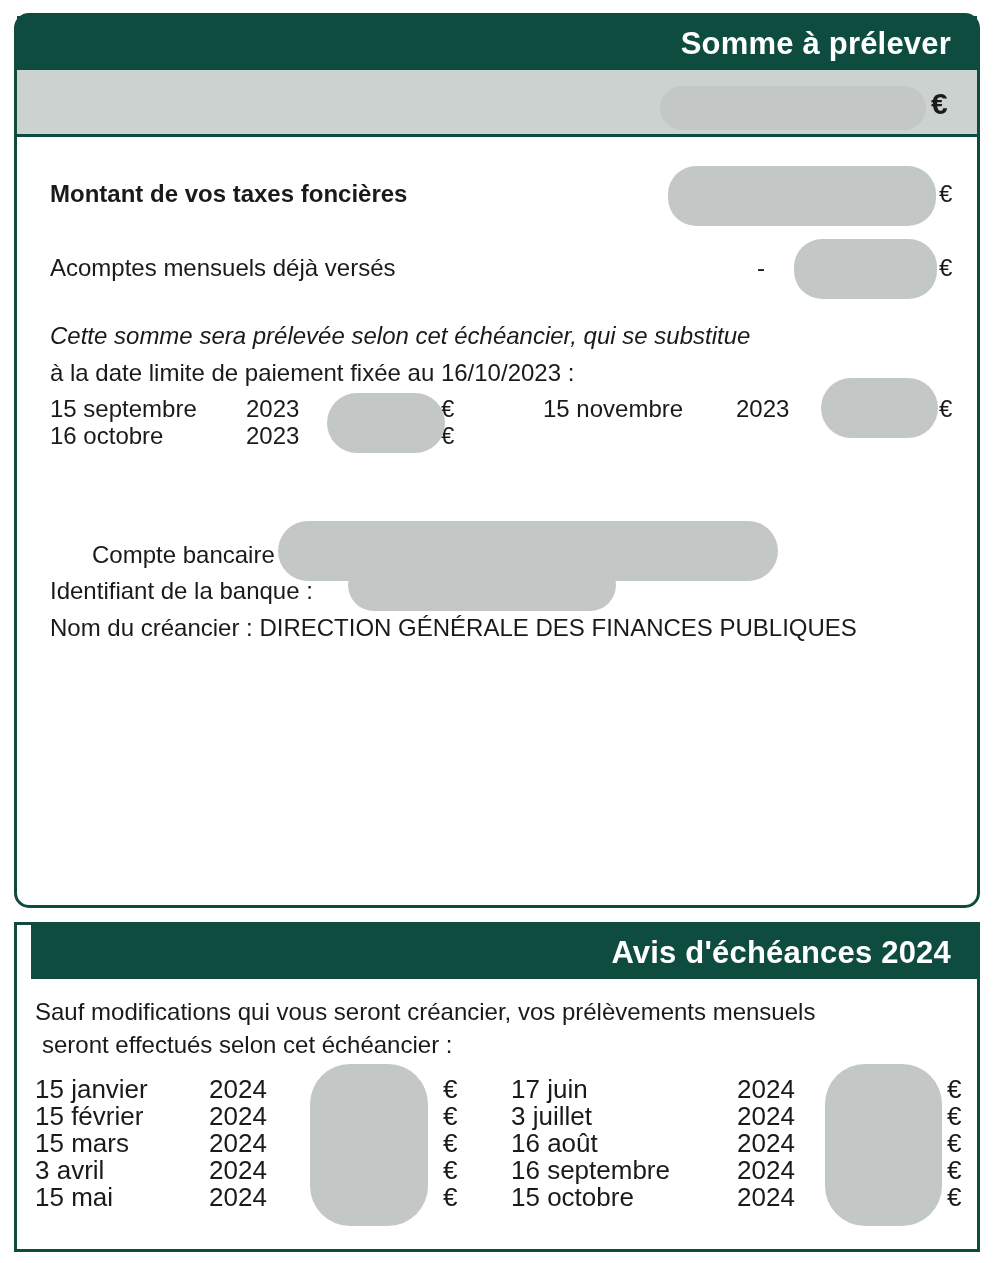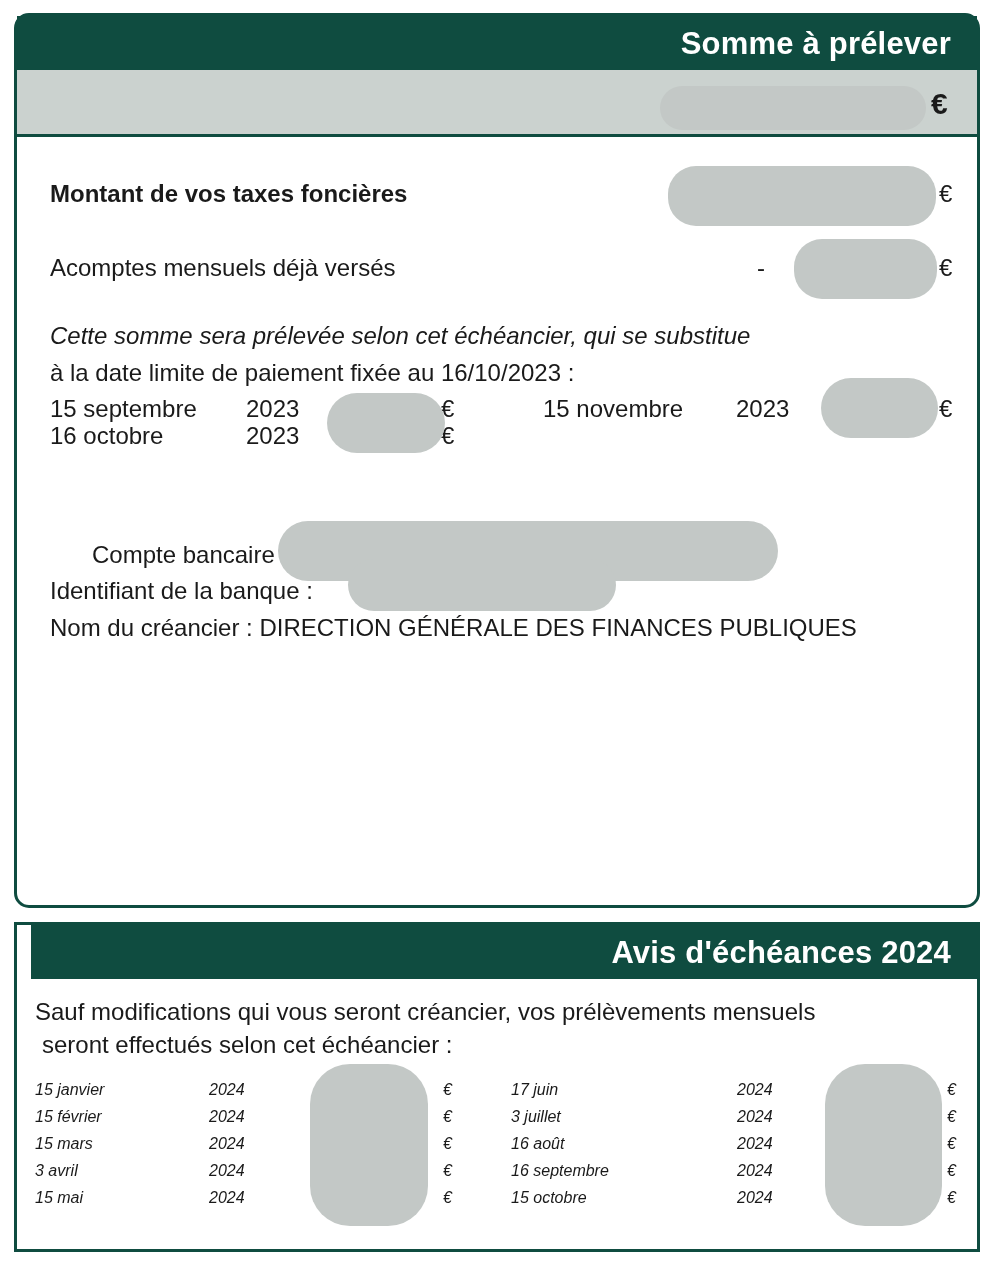--- a/index.html
+++ b/index.html
@@ -7,21 +7,21 @@
   .panel { position: absolute; left: 14px; width: 966px; border: 3px solid #0f4c40; box-sizing: border-box; background: #fff; }
   #panel1 { top: 13px; height: 895px; border-radius: 15px; }
   #panel2 { top: 922px; height: 330px; padding-left: 14px; }
   .hdr { background: #0f4c40; color: #ffffff; font-weight: bold; font-size: 31px; text-align: right; padding-right: 26px; box-sizing: border-box; height: 54px; line-height: 56px; letter-spacing: 0.2px; }
   .band { background: #cbd2cf; height: 64px; border-bottom: 3px solid #0f4c40; position: relative; }
   .redact { position: absolute; background: #c3c8c6; border-radius: 28px; }
   .euro { position: absolute; font-size: 24px; line-height: 28px; }
   .euro.big { font-size: 30px; font-weight: bold; }
   .txt { position: absolute; font-size: 24px; line-height: 28px; white-space: nowrap; }
   .bold { font-weight: bold; }
-  .sched { position: absolute; font-size: 16px; line-height: 27px; font-style: italic; }
+  .sched { position: absolute; font-size: 26px; line-height: 27px; }
   .sched .row { height: 27px; white-space: nowrap; position: relative; }
 </style>
 </head>
 <body>
 
 <div id="panel1" class="panel">
   <div class="hdr">Somme à prélever</div>
   <div class="band">
     <div class="redact" style="left:643px; top:16px; width:266px; height:44px;"></div>
     <span class="euro big" style="left:914px; top:20px;">€</span>

